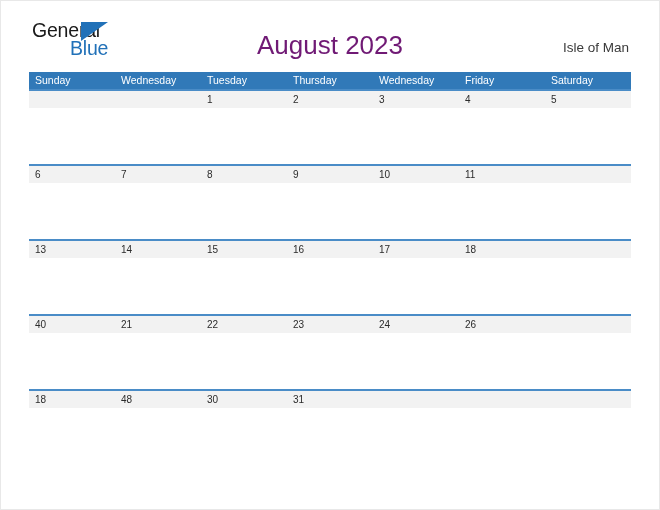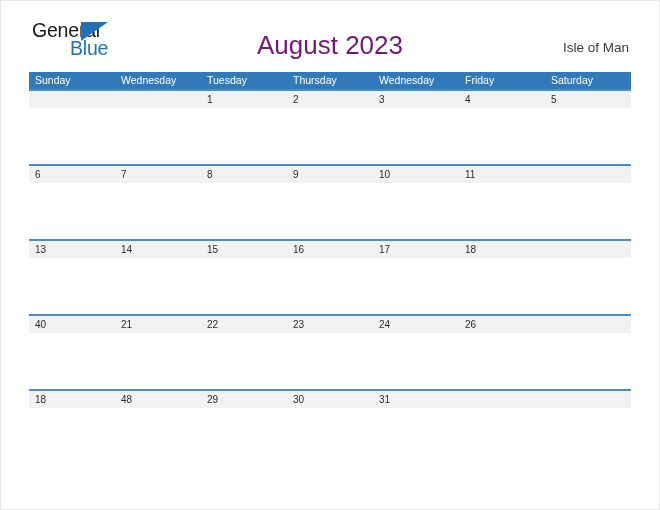--- a/index.html
+++ b/index.html
@@ -222,21 +222,20 @@
         <div class="day">24</div>
         <div class="day">26</div>
       </div>
       <div class="week-body"></div>
     </div>
 
     <div class="week">
       <div class="date-strip">
         <div class="day">18</div>
         <div class="day">48</div>
-        <div class="day">29</div>
         <div class="day">30</div>
         <div class="day">31</div>
         <div class="day empty"></div>
         <div class="day empty"></div>
       </div>
       <div class="week-body"></div>
     </div>
 
   </div>
 </div>

